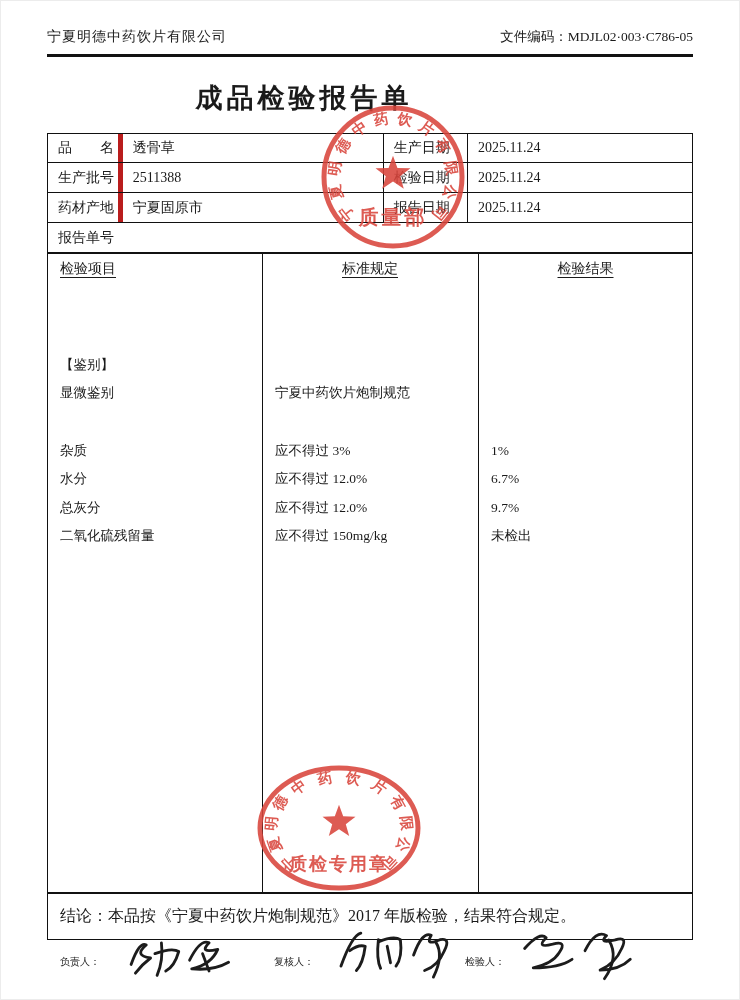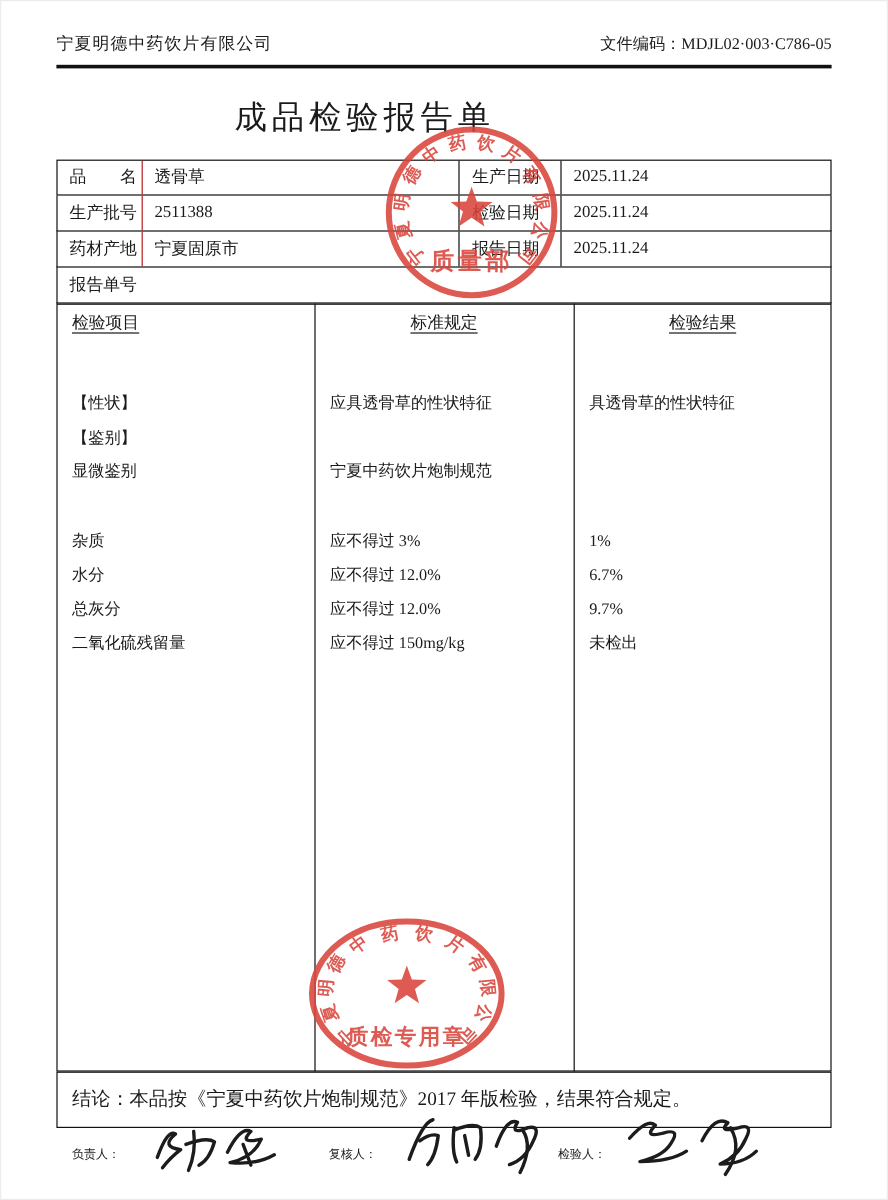--- a/index.html
+++ b/index.html
@@ -3,29 +3,29 @@
 <meta charset="utf-8">
 <style>
   html,body{margin:0;padding:0;background:#fff;}
   .page{position:relative;width:740px;height:1000px;background:#fff;overflow:hidden;
         font-family:"Liberation Serif","DejaVu Serif",serif;color:#1a1a1a;
         box-shadow:inset 0 0 0 1px #ececec;}
   .abs{position:absolute;}
   .hdr-company{left:47px;top:28px;font-size:14px;letter-spacing:1px;}
   .hdr-code{right:47px;top:28px;font-size:13.5px;}
   .hdr-rule{left:47px;top:54px;width:646px;height:2.5px;background:#111;}
-  .title{left:0;top:80px;width:608px;text-align:center;font-size:27px;font-weight:normal;letter-spacing:4px;}
+  .title{left:0;top:80px;width:608px;text-align:center;font-size:27px;font-weight:bold;letter-spacing:4px;}
   
   .info-row{position:absolute;left:47px;width:646px;height:30px;display:flex;align-items:center;
             border-bottom:1px solid #111;border-left:1px solid #111;border-right:1px solid #111;
             box-sizing:border-box;font-size:14px;}
   .info-row.first{border-top:1px solid #111;}
   .ic{height:100%;display:flex;align-items:center;box-sizing:border-box;padding-left:10px;}
   .ic.l1{width:75px;}
-  .ic.v1{width:235px;border-left:1px solid #b91c1c;text-align:right;}
+  .ic.v1{width:235px;border-left:5px solid #b91c1c;text-align:right;}
   .ic.l2{width:91px;border-left:1px solid #111;margin-left:48px;}
   .ic.v2{width:244px;border-left:1px solid #111;}
   .ic.vwide{width:570px;border-left:1px solid #111;}
   
   .main-frame{left:47px;top:253px;width:646px;height:640px;border:1px solid #111;box-sizing:border-box;}
   .vline{width:1px;background:#111;top:253px;height:640px;}
   .th{top:260px;font-size:14px;text-decoration:underline;text-underline-offset:4px;}
   .trow{position:absolute;left:47px;width:646px;height:28.6px;display:flex;align-items:center;font-size:13.5px;}
   .tc{box-sizing:border-box;padding-left:13px;}
   .tc.c1{width:215px;}
@@ -72,25 +72,20 @@
   </div>
 
   <div class="abs main-frame"></div>
   <div class="abs vline" style="left:262px"></div>
   <div class="abs vline" style="left:478px"></div>
 
   <div class="abs th" style="left:60px">检验项目</div>
   <div class="abs th" style="left:478px;width:215px;text-align:center">检验结果</div>
   <div class="abs th" style="left:262px;width:216px;text-align:center">标准规定</div>
 
-  <div class="trow" style="top:322px">
-    <div class="tc c1">【性状】</div>
-    <div class="tc c2">应具透骨草的性状特征</div>
-    <div class="tc c3">具透骨草的性状特征</div>
-  </div>
   <div class="trow" style="top:350.6px">
     <div class="tc c1">【鉴别】</div>
     <div class="tc c2"></div>
     <div class="tc c3"></div>
   </div>
   <div class="trow" style="top:379.2px">
     <div class="tc c1">显微鉴别</div>
     <div class="tc c3">宁夏中药饮片炮制规范</div>
   </div>
   <div class="trow" style="top:436.4px">

